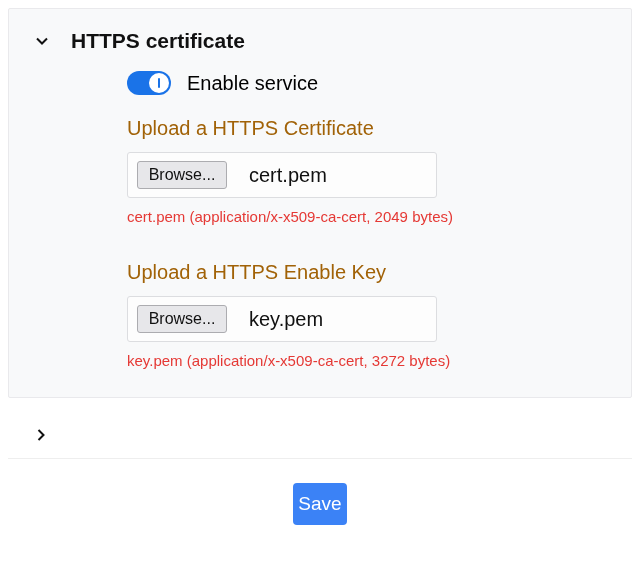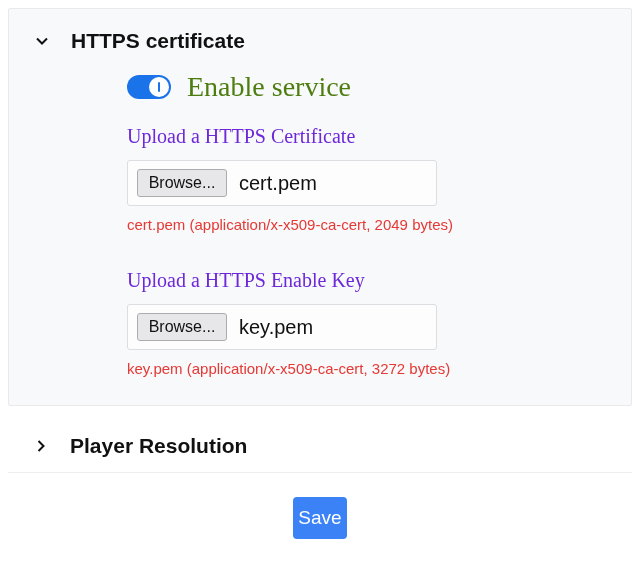--- a/index.html
+++ b/index.html
@@ -86,37 +86,35 @@
     justify-content: center;
   }
   .toggle .knob::after {
     content: "";
     width: 2px;
     height: 10px;
     background: #1a73e8;
     border-radius: 1px;
   }
   .toggle-label {
-    font-size: 28px;
-    color: #4d7c0f;
-    font-family: Liberation Serif, serif;
+    font-size: 20px;
+    color: #000000;
   }
 
   .field-label {
     font-size: 20px;
-    color: #6d28d9;
+    color: #a16207;
     margin-bottom: 12px;
-    font-family: Liberation Serif, serif;
   }
 
   
   .file-picker {
     display: flex;
     align-items: center;
-    gap: 12px;
+    gap: 22px;
     width: 310px;
     border: 1px solid #dcdde0;
     background: #fdfdfd;
     border-radius: 3px;
     padding: 8px 9px;
     margin-bottom: 10px;
   }
   .browse-btn {
     font-size: 16px;
     padding: 4px 10px;
@@ -196,21 +194,20 @@
     </div>
   </div>
 
   <div class="section-collapsed">
     <div class="section-header">
       <span class="chevron-right">
         <svg viewBox="0 0 12 12">
             <polyline points="3.5 1 8.5 6 3.5 11"></polyline>
           </svg>
       </span>
-      <h2>Player Resolution</h2>
     </div>
   </div>
 
   <div class="save-row">
     <button class="save-btn">Save</button>
   </div>
 
 </div>
 
 </body></html>

